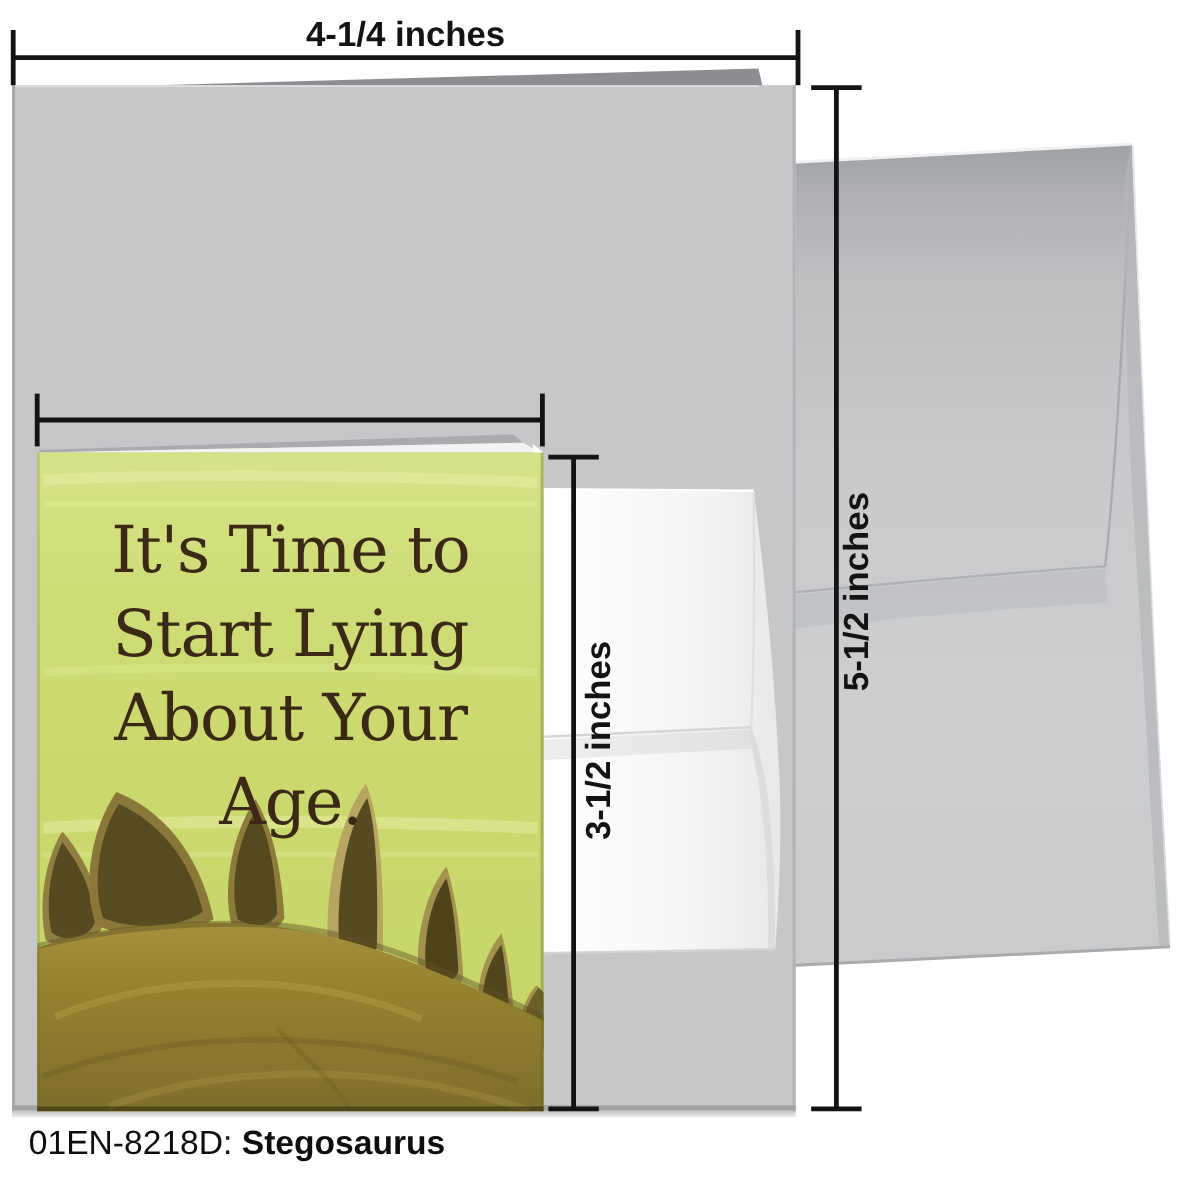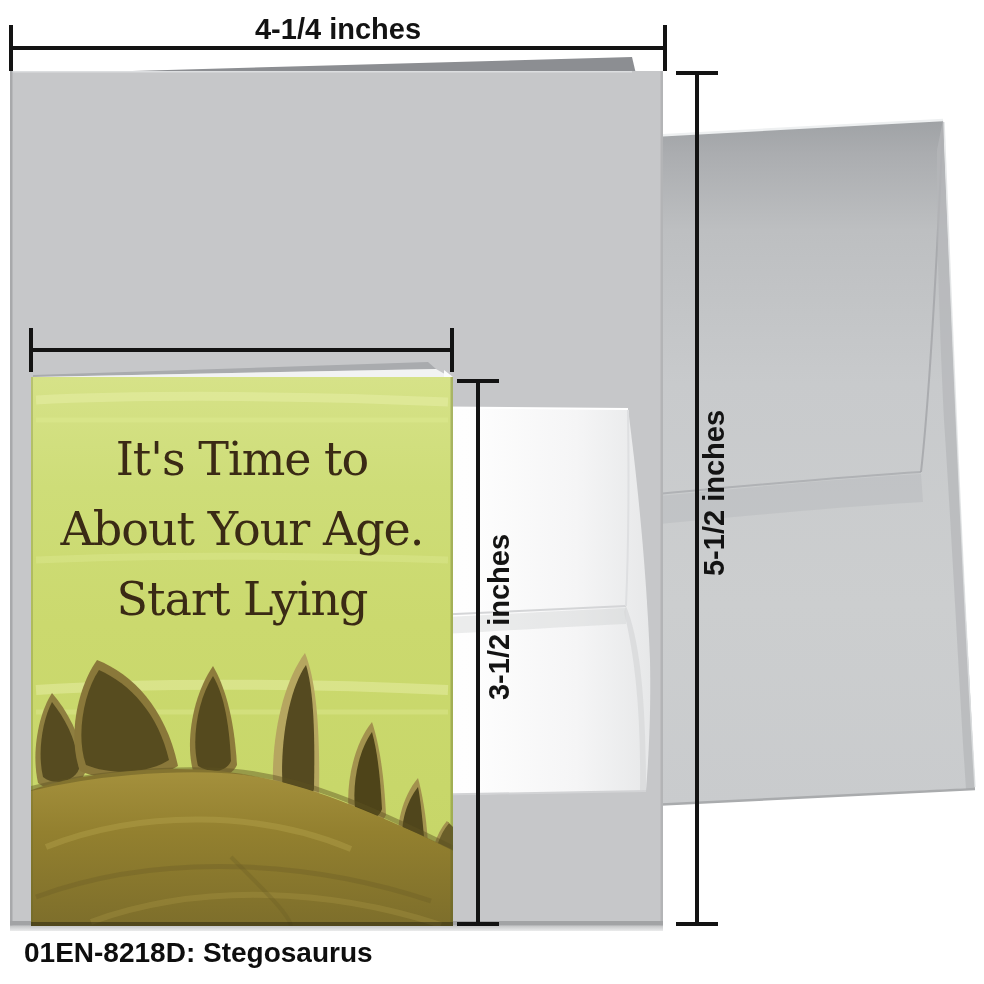--- a/index.html
+++ b/index.html
@@ -3,24 +3,24 @@
 <meta charset="utf-8">
 <style>
   html,body{margin:0;padding:0;background:#ffffff;}
   #stage{position:relative;width:984px;height:984px;background:#ffffff;overflow:hidden;
          font-family:"Liberation Sans",sans-serif;padding-left:32px;}
   #scene{position:absolute;left:0;top:0;}
   .dim-label{position:absolute;color:#131313;font-weight:700;font-size:29px;line-height:30px;
              text-align:center;white-space:nowrap;}
   .dim-label.vert{transform:rotate(-90deg);}
   #card-text{position:absolute;left:31px;top:424px;width:422px;text-align:center;
-             font-family:"DejaVu Serif",serif;color:#3a2a15;font-size:46px;line-height:70px;
+             font-family:"DejaVu Serif",serif;color:#3a2a15;font-size:54px;line-height:70px;
              letter-spacing:-1px;font-weight:400;}
   #caption{position:absolute;left:24px;top:937px;font-size:28px;color:#0e0e0e;letter-spacing:0;}
-  #caption .code{font-weight:700;margin-top:48px;}
+  #caption .code{font-weight:400;margin-top:48px;}
   #caption .name{font-weight:700;margin-top:20px;}
 </style>
 </head>
 <body>
 
 <div id="stage">
 
   <svg id="scene" width="984" height="984" viewBox="0 0 984 984">
     <defs>
       <linearGradient id="gEnvBig" x1="0" y1="0" x2="0" y2="1">
@@ -162,19 +162,19 @@
 
   <div class="dim-label" style="left:11px;top:14px;width:654px;">4-1/4 inches</div>
 
 
   <div class="dim-label vert" style="left:594px;top:478px;width:240px;">5-1/2 inches</div>
 
   <div class="dim-label vert" style="left:379px;top:602px;width:240px;">3-1/2 inches</div>
 
   <div id="card-text">
     <div>It's Time to</div>
+    <div>Start Lying</div>
     <div>About Your Age.</div>
-    <div>Start Lying</div>
   </div>
 
   <div id="caption"><span class="code">01EN-8218D:</span><span>&nbsp;</span><span class="name">Stegosaurus</span></div>
 
 </div>
 
 </body></html>

